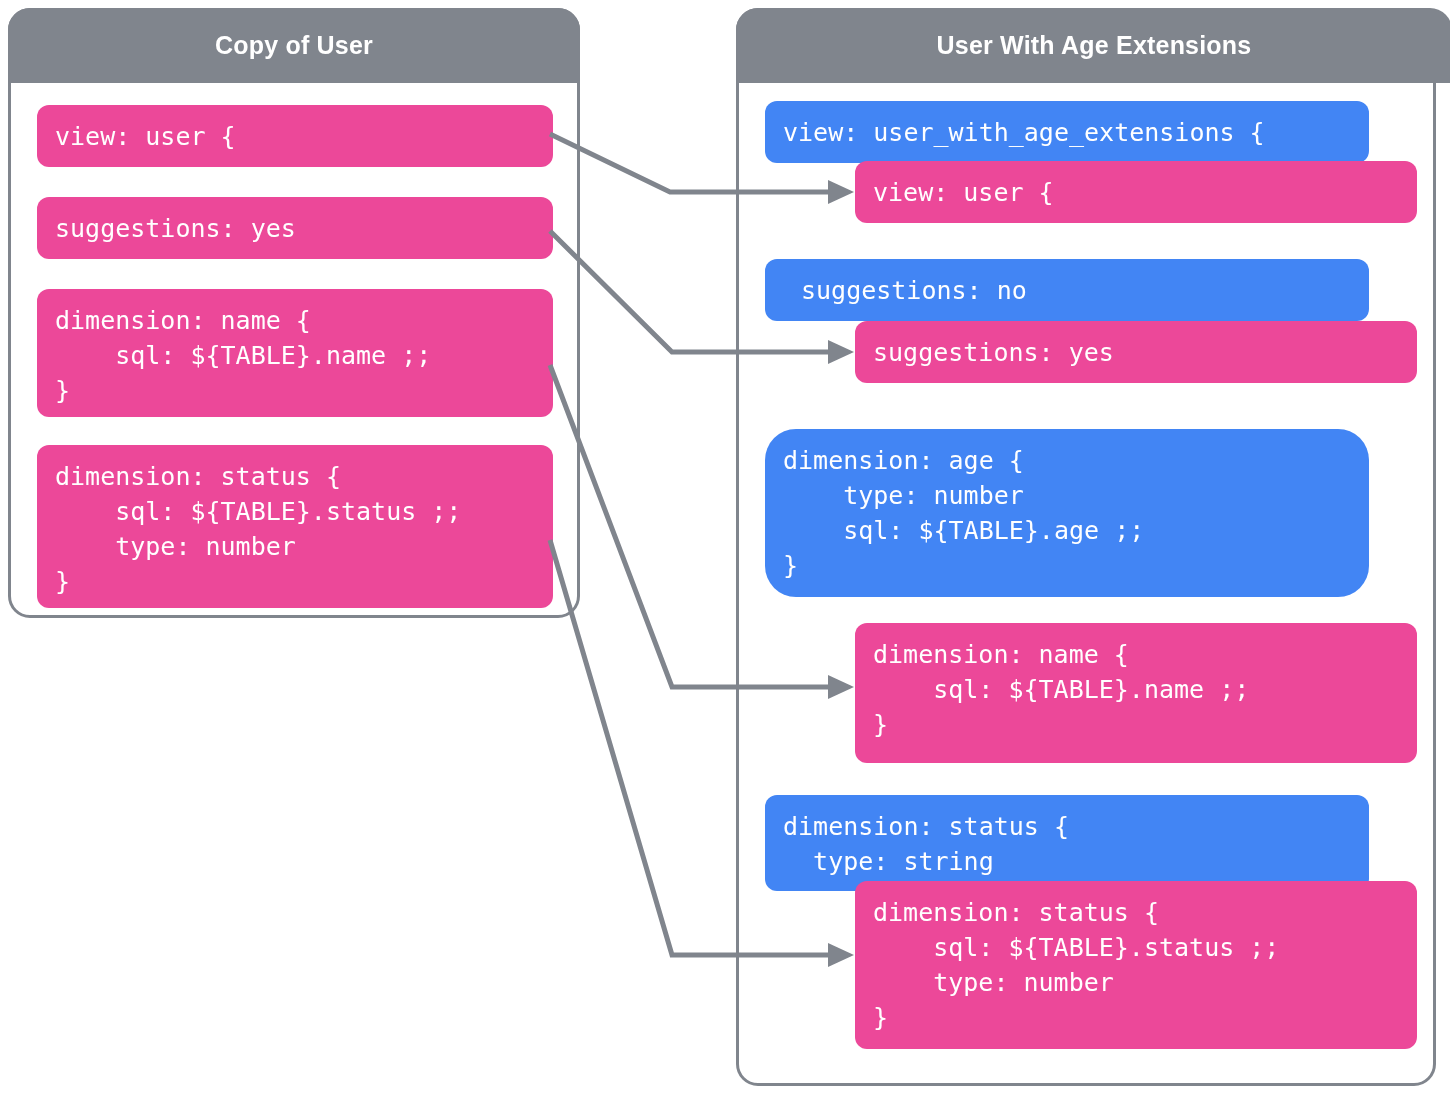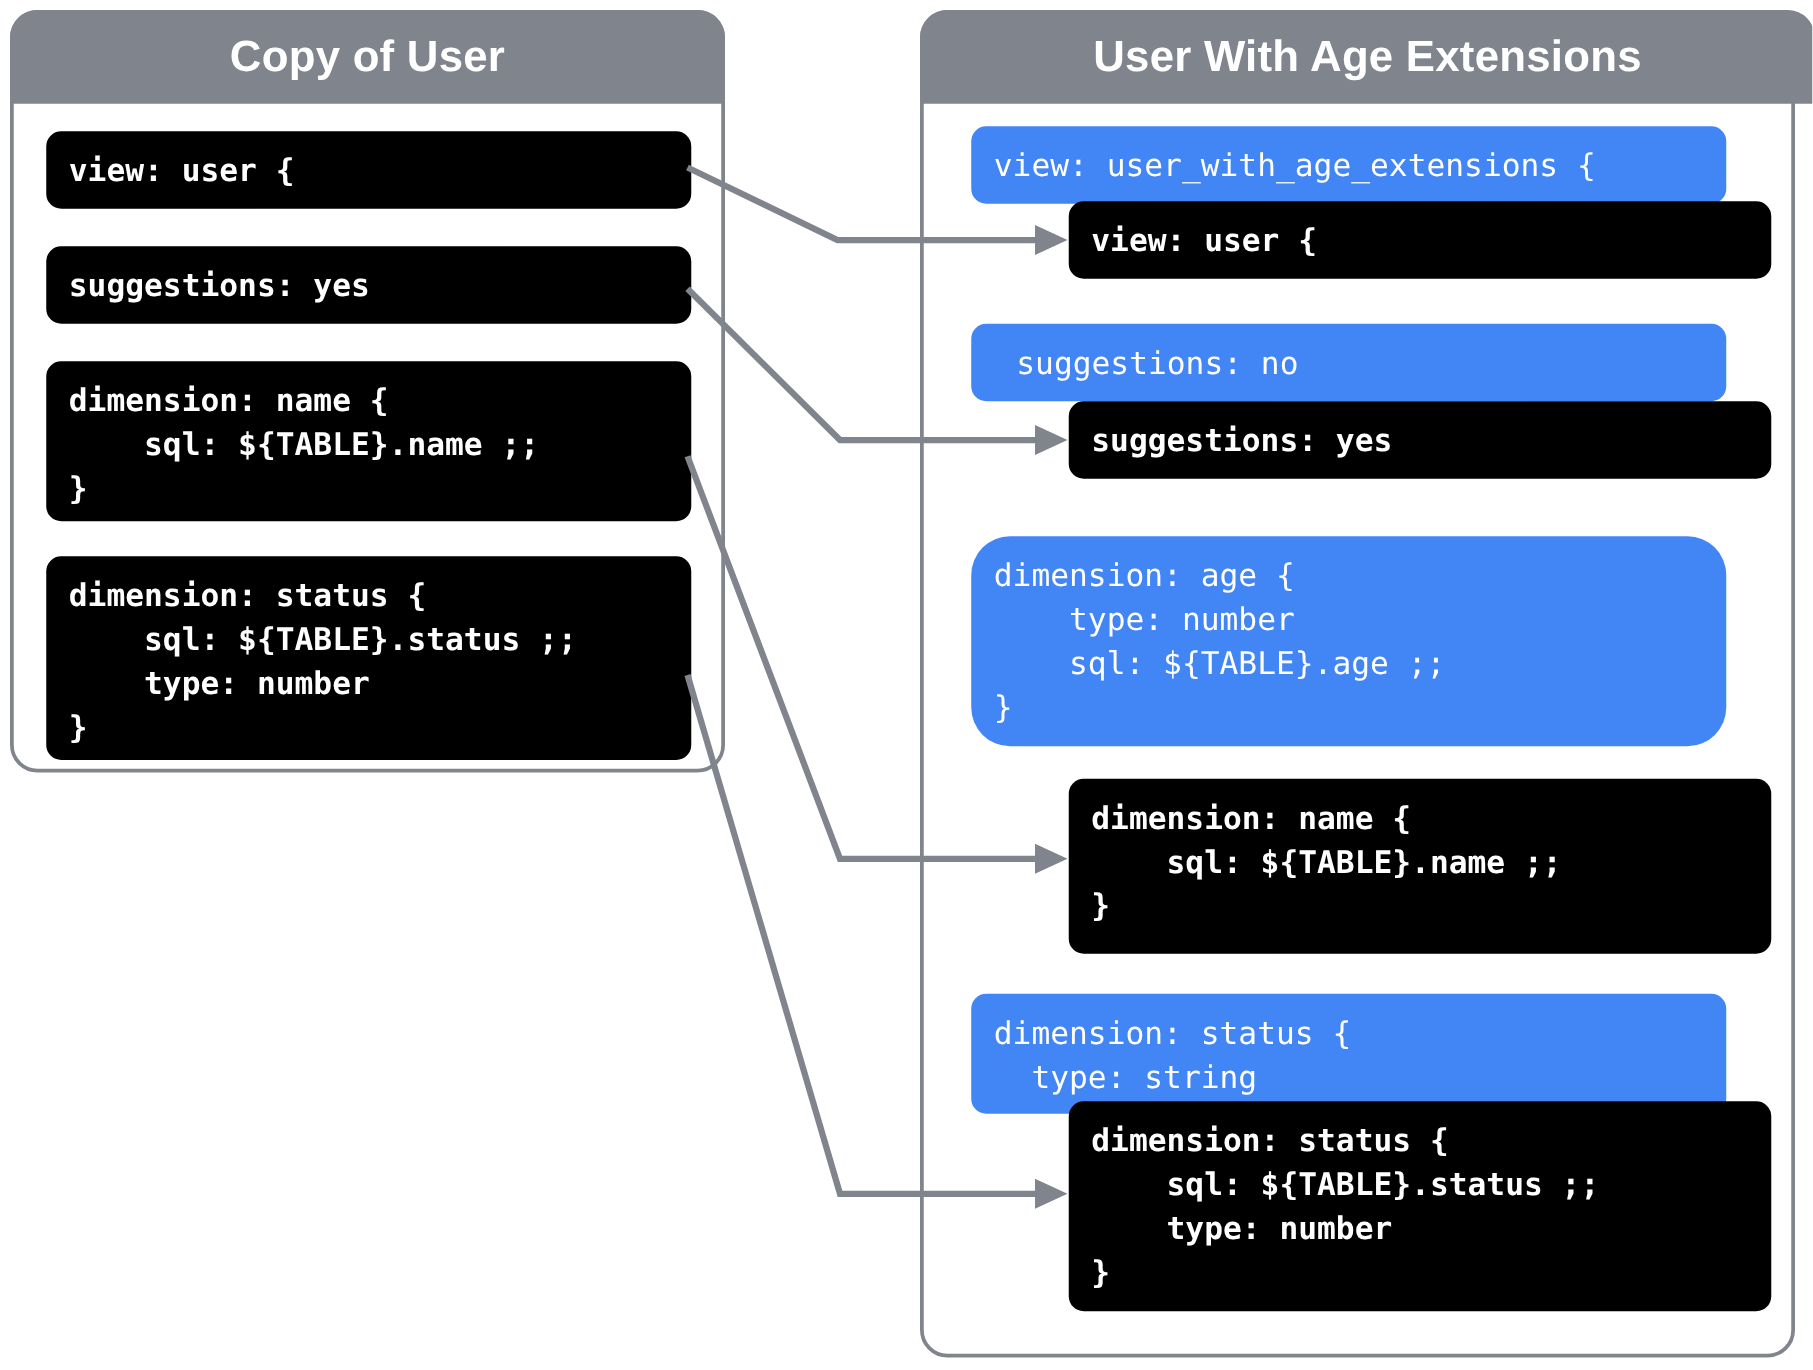--- a/index.html
+++ b/index.html
@@ -31,21 +31,21 @@
     left: -3px;
     top: -3px;
     box-sizing: border-box;
     background: #80858d;
     border-top-left-radius: 22px;
     border-top-right-radius: 22px;
     display: flex;
     align-items: center;
     justify-content: center;
     color: #ffffff;
-    font-size: 35px;
+    font-size: 25px;
     font-weight: 700;
     letter-spacing: 0.2px;
     white-space: nowrap;
   }
 
   #panel-left  { left: 8px;   top: 8px;  width: 572px; height: 610px; }
   #panel-right { left: 736px; top: 8px;  width: 700px; height: 1078px; }
 
   #panel-left .panel-header  { width: 572px; height: 75px; }
   #panel-right .panel-header { width: 716px; height: 75px; }
@@ -56,22 +56,22 @@
     box-sizing: border-box;
     border-radius: 12px;
     color: #ffffff;
     font-family: "DejaVu Sans Mono", "Liberation Mono", monospace;
     font-size: 25px;
     line-height: 35px;
     padding: 14px 18px;
     white-space: pre;
     overflow: hidden;
   }
-  .code-block.dark  { background: #000000; font-weight: bold; }
-  .code-block.light { background: #4285f4; margin-left: 12px; }
+  .code-block.dark  { background: #ec4899; }
+  .code-block.light { background: #4285f4; }
 
   
   #connectors {
     position: absolute;
     left: 0;
     top: 0;
     width: 1450px;
     height: 1096px;
     pointer-events: none;
   }

